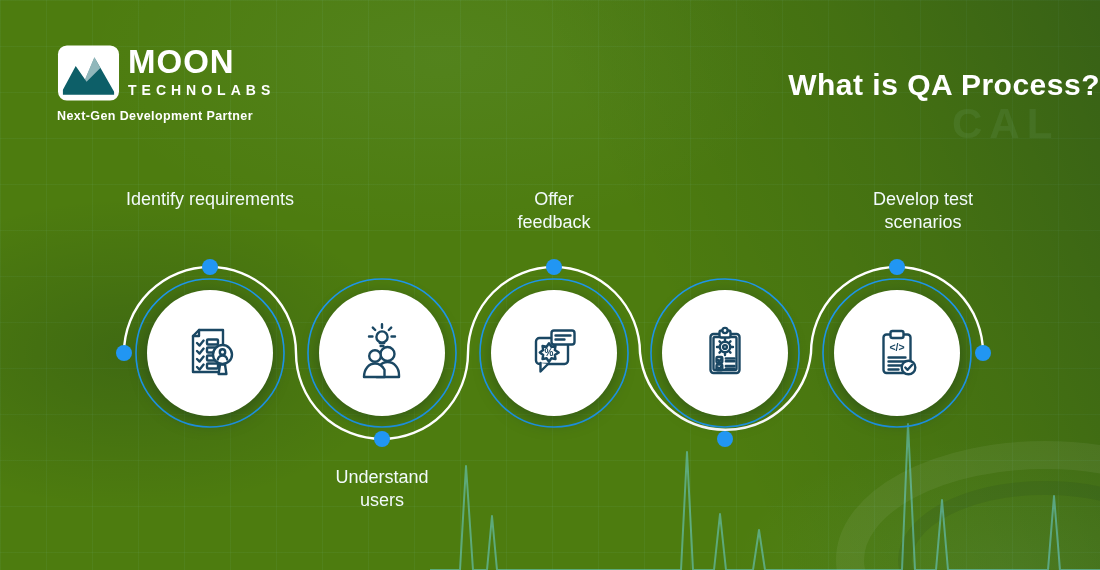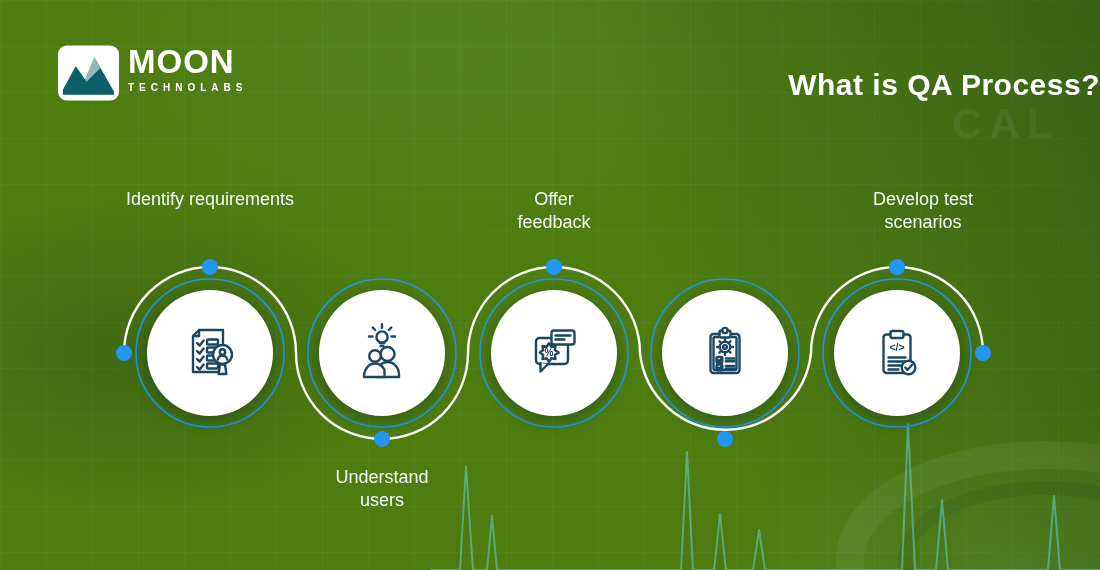--- a/index.html
+++ b/index.html
@@ -27,21 +27,21 @@
     position:absolute;left:952px;top:100px;
     font-size:42px;font-weight:700;letter-spacing:7px;
     color:rgba(190,235,240,0.07);
   }
   
   #logo{position:absolute;left:57px;top:44px;width:195px;}
   #logo-top{display:flex;align-items:flex-start;}
   #logo-mark{width:63px;height:58px;flex:0 0 auto;}
   #logo-text{margin-left:8px;color:#fff;}
   #logo-name{font-size:33px;font-weight:800;letter-spacing:1px;line-height:1;margin-top:1px;}
-  #logo-sub{font-size:10px;font-weight:600;letter-spacing:5px;margin-top:4px;}
+  #logo-sub{font-size:14px;font-weight:600;letter-spacing:5px;margin-top:4px;}
   #logo-tagline{
     color:#fff;font-size:12.5px;font-weight:600;letter-spacing:0.4px;
     margin-top:7px;text-align:center;white-space:nowrap;
   }
   
   #title{
     position:absolute;left:0;right:0;top:68px;text-align:right;
     color:#ffffff;font-size:30px;font-weight:800;letter-spacing:0.5px;
   }
   
@@ -91,20 +91,21 @@
       <svg id="logo-mark" viewBox="0 0 64 58">
         <rect x="1" y="1" width="62" height="56" rx="9" fill="#ffffff"></rect>
         <path d="M6 51 L6 46 L19 22 L28.5 35.5 L38 13 L58 48 L58 51 Z" fill="#0d5f68"></path>
         <path d="M38 13 L44 24 L30 38 L28.5 35.5 Z" fill="rgba(255,255,255,0.55)"></path>
       </svg>
       <div id="logo-text">
         <div id="logo-name">MOON</div>
         <div id="logo-sub">TECHNOLABS</div>
       </div>
     </div>
+    <div id="logo-tagline">Next-Gen Development Partner</div>
   </div>
 
   <div id="title">What is QA Process?</div>
 
   <svg id="flow-svg" width="1100" height="570">
     <path d="M124 353 A86 86 0 0 1 296 353 A86 86 0 0 0 468 353 A86 86 0 0 1 640 353 A86 86 0 0 0 811 353 A86 86 0 0 1 983 353" fill="none" stroke="#ffffff" stroke-width="2.4"></path>
     <g>
       <circle cx="210" cy="353" r="74" fill="none" stroke="#1f97ea" stroke-width="1.6"></circle>
       <circle cx="382" cy="353" r="74" fill="none" stroke="#1f97ea" stroke-width="1.6"></circle>
       <circle cx="554" cy="353" r="74" fill="none" stroke="#1f97ea" stroke-width="1.6"></circle>

